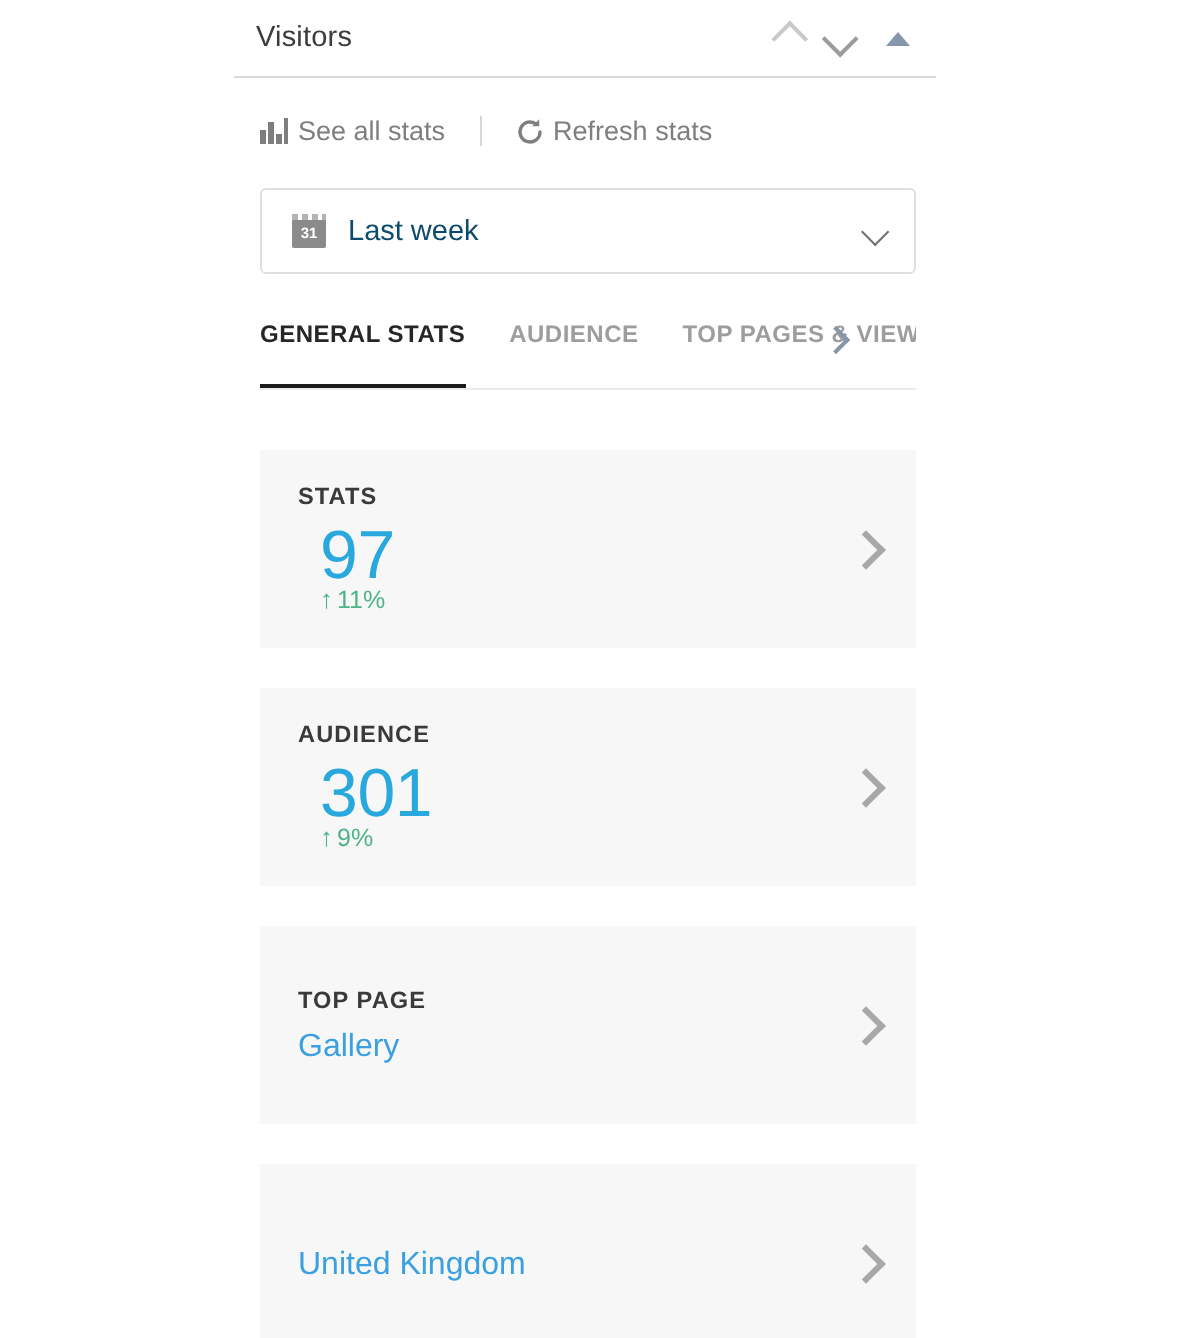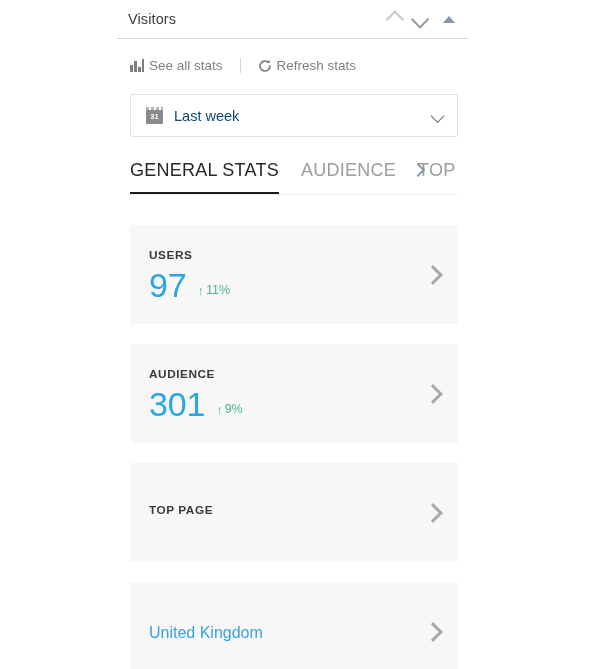--- a/index.html
+++ b/index.html
@@ -146,22 +146,22 @@
     border-bottom: 1px solid #ececec;
     overflow: hidden;
   }
   .tabs {
     display: flex;
     align-items: flex-start;
     height: 100%;
     white-space: nowrap;
   }
   .tab {
-    font-size: 18px;
-    font-weight: normal;
+    font-size: 12px;
+    font-weight: bold;
     letter-spacing: .25px;
     color: #9d9d9d;
     padding: 1px 0 0 0;
     margin-right: 22px;
     cursor: pointer;
     position: relative;
     height: 100%;
     box-sizing: border-box;
   }
   .tab.active { color: #262626; }
@@ -207,20 +207,21 @@
   .card-label {
     font-size: 11.8px;
     font-weight: bold;
     letter-spacing: .55px;
     color: #3a3a3a;
     margin-bottom: 6px;
   }
   .card-value-row {
     display: flex;
     align-items: baseline;
+    flex-direction: column;
   }
   .card-number {
     font-size: 34px;
     color: #29a8dd;
     line-height: 1;
     letter-spacing: -.2px;
   }
   .card-text {
     font-size: 16px;
     color: #3aa0e0;
@@ -325,21 +326,21 @@
         <div class="tab"><span>AUDIENCE</span></div>
         <div class="tab"><span>TOP PAGES &amp; VIEWS</span></div>
       </div>
     <div class="tab-scroll-right">
       <span class="chev"></span>
     </div>
   </div>
 
   <div class="cards" id="cards-list">
       <div class="card">
-        <div class="card-label">USERS</div>
+        <div class="card-label">STATS</div>
         <div class="card-value-row">
           <div class="card-number">97</div>
           <div class="delta">
             <span class="arrow">↑</span>
             <span>11%</span>
           </div>
         </div>
         <div class="card-chev">
           <span class="chev"></span>
         </div>
@@ -352,20 +353,23 @@
             <span class="arrow">↑</span>
             <span>9%</span>
           </div>
         </div>
         <div class="card-chev">
           <span class="chev"></span>
         </div>
       </div>
       <div class="card">
         <div class="card-label">TOP PAGE</div>
+        <div class="card-value-row">
+          <div class="card-text">Gallery</div>
+        </div>
         <div class="card-chev">
           <span class="chev"></span>
         </div>
       </div>
       <div class="card">
         <div class="card-value-row">
           <div class="card-text">United Kingdom</div>
         </div>
         <div class="card-chev">
           <span class="chev"></span>

